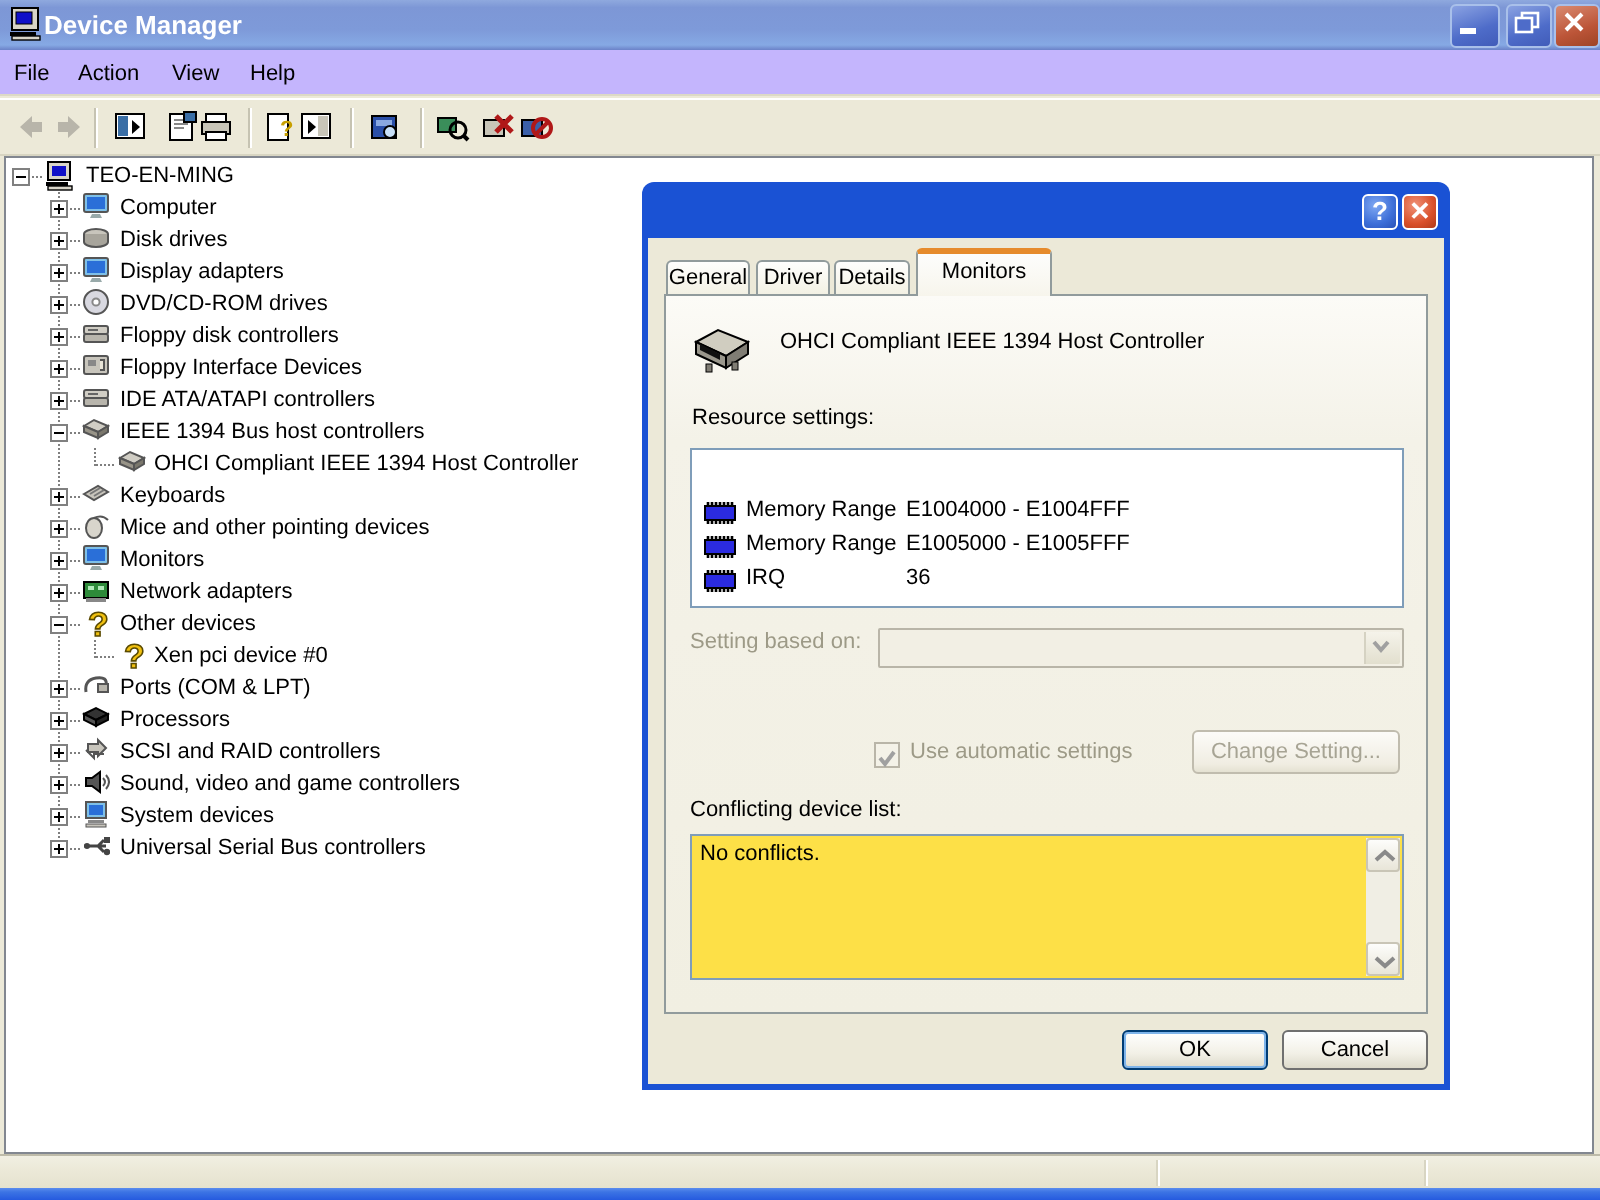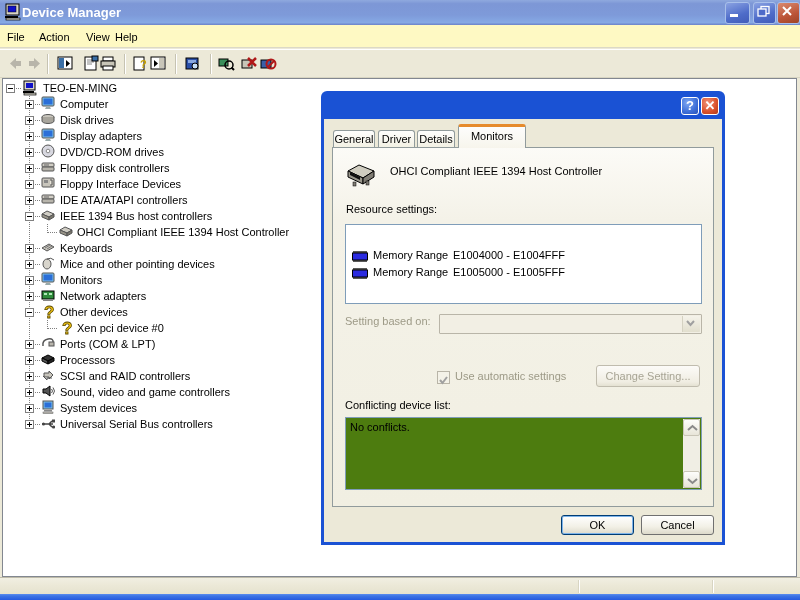--- a/index.html
+++ b/index.html
@@ -8,21 +8,21 @@
 .abs{position:absolute;}
 
 #titlebar{left:0;top:0;width:800px;height:25px;
  background:linear-gradient(180deg,#8FA9DE 0%,#7D97D6 15%,#7E9AD9 60%,#86A9E4 90%,#6B82C8 100%);}
 #titlebar .ttext{position:absolute;left:22px;top:5px;color:#fff;font-size:13px;font-weight:bold;}
 .capbtn{position:absolute;top:2px;width:23px;height:20px;border-radius:3px;
  border:1px solid #A9C0EA;}
 .capbtn.min,.capbtn.max{background:linear-gradient(160deg,#8AA2E2,#4E6CC9 60%,#415CB9);}
 .capbtn.close{background:linear-gradient(160deg,#D98A70,#BC5538 60%,#9E4426);}
 .capbtn svg{position:absolute;left:0;top:0;}
-#menubar{left:0;top:25px;width:800px;height:23px;background:#fef9c3;border-bottom:1px solid #DCD9C6;box-sizing:border-box;}
+#menubar{left:0;top:25px;width:800px;height:23px;background:#c4b5fd;border-bottom:1px solid #DCD9C6;box-sizing:border-box;}
 #menubar span{position:absolute;top:6px;font-size:11px;color:#000;}
 #toolbar{left:0;top:49px;width:800px;height:28px;background:#ECE9D8;
  border-top:1px solid #fff;box-shadow:inset 0 -1px 0 #D8D5C2;}
 .tsep{position:absolute;top:4px;width:1px;height:20px;background:#C6C3B2;border-right:1px solid #fff;}
 .ticon{position:absolute;top:5px;width:17px;height:17px;}
 
 #tree{left:2px;top:78px;width:795px;height:499px;background:#fff;
  border:1px solid #828790;box-sizing:border-box;}
 .trow{position:absolute;height:16px;font-size:11px;color:#000;white-space:nowrap;}
 .trow .lbl{position:absolute;top:2px;}
@@ -74,21 +74,21 @@
 .lrow .rv{position:absolute;left:106px;top:1px;}
 #combo{position:absolute;z-index:3;left:115px;top:195px;width:263px;height:20px;background:#F2EFE4;
  border:1px solid #B9B5A8;box-sizing:border-box;border-radius:1px;}
 #combo .arr{position:absolute;right:1px;top:1px;width:17px;height:16px;background:linear-gradient(180deg,#F5F3EA,#E2DFCE);
  border-left:1px solid #D5D2C2;border-radius:0 1px 1px 0;}
 #chk{position:absolute;z-index:3;left:113px;top:252px;width:13px;height:13px;background:#F4F2E8;
  border:1px solid #B9B5A8;box-sizing:border-box;}
 #chgbtn{position:absolute;z-index:3;left:272px;top:246px;width:104px;height:22px;
  border:1px solid #C0BCAE;border-radius:3px;background:linear-gradient(180deg,#FCFBF8,#F0EDE2 80%,#E4E1D2);
  font-size:11px;color:#A7A494;text-align:center;line-height:20px;box-sizing:border-box;}
-#conflict{position:absolute;z-index:3;left:21px;top:298px;width:357px;height:73px;background:#4d7c0f;
+#conflict{position:absolute;z-index:3;left:21px;top:298px;width:357px;height:73px;background:#fde047;
  border:1px solid #7F9DB9;box-sizing:border-box;}
 #conflict .txt{position:absolute;left:4px;top:3px;font-size:11px;color:#000;}
 .sbar{position:absolute;right:1px;top:1px;width:17px;height:69px;background:#F0EEE4;}
 .sbtn{position:absolute;left:0;width:17px;height:17px;background:linear-gradient(180deg,#FDFDFB,#E8E5D8);
  border:1px solid #C9C5B6;box-sizing:border-box;border-radius:2px;}
 .sbtn svg{position:absolute;left:2px;top:3px;}
 .pushbtn{position:absolute;z-index:3;width:73px;height:20px;border-radius:3px;background:linear-gradient(180deg,#FFFFFF,#F2F0E6 60%,#DDDACB);
  border:1px solid #003C74;font-size:11px;color:#000;text-align:center;line-height:19px;box-sizing:border-box;}
 </style>
 </head>
@@ -117,21 +117,21 @@
       <svg width="19" height="17">
         <path d="M5 4 L13 12 M13 4 L5 12" stroke="#fff" stroke-width="2"></path>
       </svg>
     </div>
 </div>
 
 <div id="menubar" class="abs">
   <span style="left:7px">File</span>
   <span style="left:39px">Action</span>
   <span style="left:86px">View</span>
-  <span style="left:115px">Help</span>
+  <span style="left:125px">Help</span>
 </div>
 
 <div id="toolbar" class="abs">
   <svg class="ticon" style="left:6px" viewBox="0 0 17 17">
       <path d="M10 3 L4 8.5 L10 14 L10 11 L15 11 L15 6 L10 6 Z" fill="#B8B5AA"></path>
     </svg>
   <svg class="ticon" style="left:27px" viewBox="0 0 17 17">
       <path d="M7 3 L13 8.5 L7 14 L7 11 L2 11 L2 6 L7 6 Z" fill="#B8B5AA"></path>
     </svg>
   <div class="tsep" style="left:47px"></div>
@@ -506,20 +506,28 @@
           <span class="rt">Memory Range</span>
           <span class="rv">E1004000 - E1004FFF</span>
         </div>
       <div class="lrow" style="top:40px">
           <svg class="ric" width="16" height="11" viewBox="0 0 16 11">
             <path d="M2 0v3M4 0v3M6 0v3M8 0v3M10 0v3M12 0v3M14 0v3M2 8v3M4 8v3M6 8v3M8 8v3M10 8v3M12 8v3M14 8v3" stroke="#000" stroke-width="1.3"></path>
             <rect x="0.5" y="2" width="15" height="7" fill="#2B2BE0" stroke="#000"></rect>
           </svg>
           <span class="rt">Memory Range</span>
           <span class="rv">E1005000 - E1005FFF</span>
+        </div>
+      <div class="lrow" style="top:57px">
+          <svg class="ric" width="16" height="11" viewBox="0 0 16 11">
+            <path d="M2 0v3M4 0v3M6 0v3M8 0v3M10 0v3M12 0v3M14 0v3M2 8v3M4 8v3M6 8v3M8 8v3M10 8v3M12 8v3M14 8v3" stroke="#000" stroke-width="1.3"></path>
+            <rect x="0.5" y="2" width="15" height="7" fill="#2B2BE0" stroke="#000"></rect>
+          </svg>
+          <span class="rt">IRQ</span>
+          <span class="rv">36</span>
         </div>
     </div>
     <div class="glbl" style="left:21px;top:196px">Setting based on:</div>
     <div id="combo">
         <div class="arr"><svg width="15" height="14">
             <path d="M4 5 L7.5 9 L11 5" fill="none" stroke="#A0A0A0" stroke-width="2"></path>
           </svg></div>
       </div>
     <div id="chk"><svg width="11" height="11">
           <path d="M2 5 L4.5 8 L9 2" fill="none" stroke="#A0A0A0" stroke-width="2"></path>

